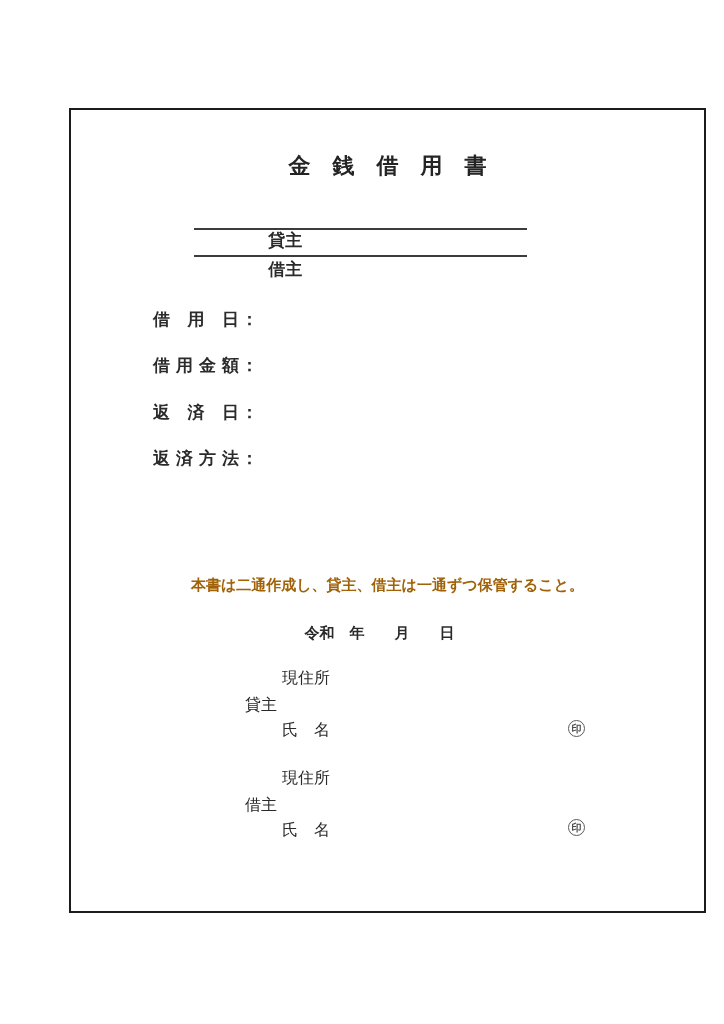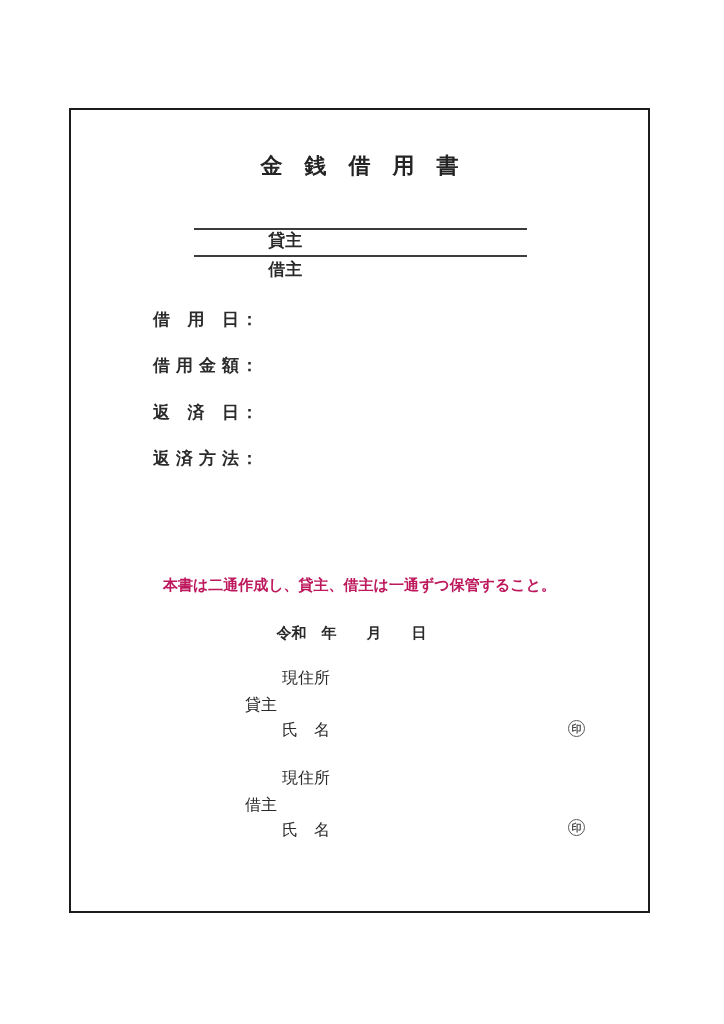--- a/index.html
+++ b/index.html
@@ -8,21 +8,21 @@
     font-family: "Liberation Sans", "DejaVu Sans", sans-serif;
     color: #2a2a2a;
     position: relative;
     overflow: hidden;
   }
   .page { position: absolute; inset: 0; background: #ffffff; }
 
   .frame {
     position: absolute;
     left: 69px; top: 108px;
-    width: 581px; height: 805px;
+    width: 637px; height: 805px;
     border: 2px solid #1c1c1c;
   }
 
   .title {
     position: absolute;
     left: 0; right: 0;
     top: 44px;
     text-align: center;
     font-size: 22px;
     line-height: 24px;
@@ -66,21 +66,21 @@
   .colon { margin-left: 2px; }
 
   .note {
     position: absolute;
     left: 0; right: 0;
     top: 466px;
     text-align: center;
     font-size: 15px;
     line-height: 18px;
     font-weight: bold;
-    color: #be185d;
+    color: #a16207;
     white-space: pre;
   }
 
   .date-line {
     position: absolute;
     left: 0; right: 16px;
     top: 514px;
     text-align: center;
     font-size: 15px;
     line-height: 17px;

